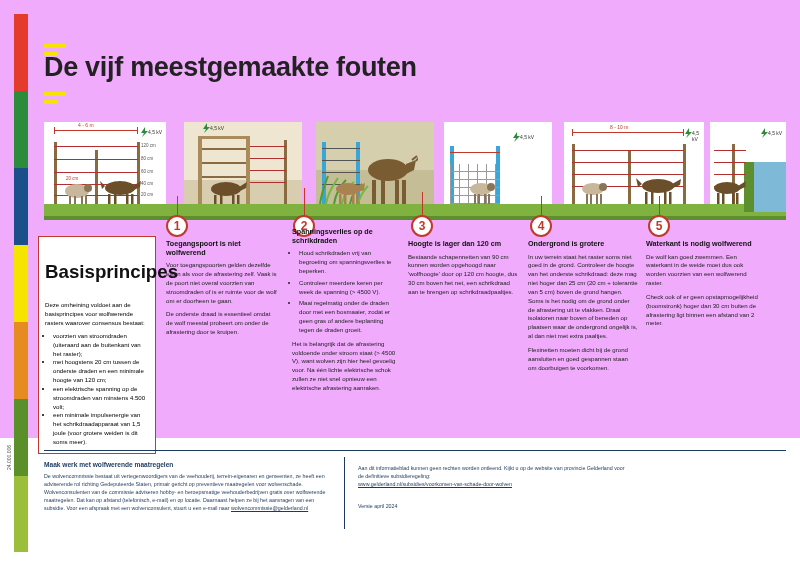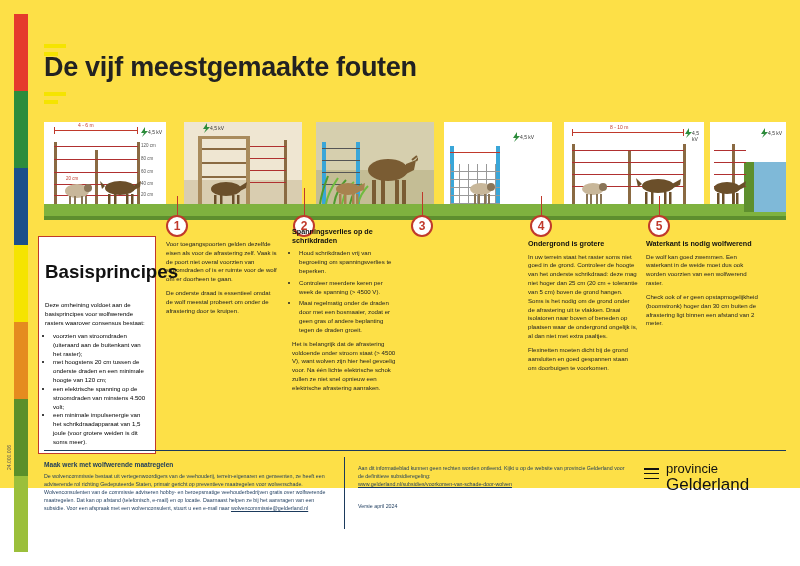--- a/index.html
+++ b/index.html
@@ -5,22 +5,22 @@
   * { box-sizing: border-box; }
   html, body { margin:0; padding:0; }
   body {
     width: 800px; height: 566px;
     background: #ffffff;
     font-family: "Liberation Sans", sans-serif;
     position: relative;
     overflow: hidden;
   }
   .page {
-    position:absolute; left:0; top:0; width:800px; height:488px;
-    background:#fde047;
+    position:absolute; left:0; top:0; width:800px; height:438px;
+    background:#f0abfc;
   }
   
   .colorbar { position:absolute; left:14px; top:14px; width:14px; height:538px; }
   .colorbar div { width:100%; }
 
   .sidecode {
     position:absolute; left:6px; top:470px;
     font-size:5px; color:#555; transform: rotate(-90deg);
     transform-origin: left top; white-space:nowrap;
   }
@@ -339,34 +339,39 @@
     <p style="font-size:6.1px;line-height:1.45;margin:0 0 4px 0;">Deze omheining voldoet aan de basisprincipes voor wolfwerende rasters waarover consensus bestaat:</p>
     <ul style="margin:0;padding-left:8px;font-size:6.1px;line-height:1.45;">
       <li>voorzien van stroomdraden (uiteraard aan de buitenkant van het raster);</li>
       <li>met hoogstens 20 cm tussen de onderste draden en een minimale hoogte van 120 cm;</li>
       <li>een elektrische spanning op de stroomdraden van minstens 4.500 volt;</li>
       <li>een minimale impulsenergie van het schrikdraadapparaat van 1,5 joule (voor grotere weiden is dit soms meer).</li>
     </ul>
   </div>
 
   <div class="col" style="left:166px;top:240px;width:112px;">
+    <h3>Toegangspoort is niet wolfwerend</h3>
     <p>Voor toegangspoorten gelden dezelfde eisen als voor de afrastering zelf. Vaak is de poort niet overal voorzien van stroomdraden of is er ruimte voor de wolf om er doorheen te gaan.</p>
     <p>De onderste draad is essentieel omdat de wolf meestal probeert om onder de afrastering door te kruipen.</p>
   </div>
 
   <div class="col" style="left:292px;top:228px;width:104px;">
     <h3>Spanningsverlies op de schrikdraden</h3>
     <ul>
       <li>Houd schrikdraden vrij van begroeiing om spanningsverlies te beperken.</li>
       <li>Controleer meerdere keren per week de spanning (&gt; 4500 V).</li>
       <li>Maai regelmatig onder de draden door met een bosmaaier, zodat er geen gras of andere beplanting tegen de draden groeit.</li>
     </ul>
     <p>Het is belangrijk dat de afrastering voldoende onder stroom staat (&gt; 4500 V), want wolven zijn hier heel gevoelig voor. Na één lichte elektrische schok zullen ze niet snel opnieuw een elektrische afrastering aanraken.</p>
   </div>
 
+  <div class="col" style="left:408px;top:240px;width:110px;">
+    <h3>Hoogte is lager dan 120 cm</h3>
+    <p>Bestaande schapennetten van 90 cm kunnen worden opgehoogd naar 'wolfhoogte' door op 120 cm hoogte, dus 30 cm boven het net, een schrikdraad aan te brengen op schrikdraadpaaltjes.</p>
+  </div>
 
   <div class="col" style="left:528px;top:240px;width:110px;">
     <h3>Ondergrond is grotere</h3>
     <p>In uw terrein staat het raster soms niet goed in de grond. Controleer de hoogte van het onderste schrikdraad: deze mag niet hoger dan 25 cm (20 cm + tolerantie van 5 cm) boven de grond hangen. Soms is het nodig om de grond onder de afrastering uit te vlakken. Draai isolatoren naar boven of beneden op plaatsen waar de ondergrond ongelijk is, al dan niet met extra paaltjes.</p>
     <p>Flexinetten moeten dicht bij de grond aansluiten en goed gespannen staan om doorbuigen te voorkomen.</p>
   </div>
 
   <div class="col" style="left:646px;top:240px;width:112px;">
     <h3>Waterkant is nodig wolfwerend</h3>
     <p>De wolf kan goed zwemmen. Een waterkant in de weide moet dus ook worden voorzien van een wolfwerend raster.</p>
@@ -379,23 +384,14 @@
       <span>De wolvencommissie bestaat uit vertegenwoordigers van de veehouderij, terrein-eigenaren en gemeenten, ze heeft een adviserende rol richting Gedeputeerde Staten, primair gericht op preventieve maatregelen voor wolvenschade. Wolvenconsulenten van de commissie adviseren hobby- en beroepsmatige veehouderbedrijven gratis over wolfwerende maatregelen. Dat kan op afstand (telefonisch, e-mail) en op locatie. Daarnaast helpen ze bij het aanvragen van een subsidie. Voor een afspraak met een wolvenconsulent, stuurt u een e-mail naar </span><a class="link" href="#">wolvencommissie@gelderland.nl</a>
     </div>
     <div class="vline" style="left:300px;top:6px;height:72px;"></div>
     <div class="footer-col" style="left:314px;top:14px;width:272px;">
       <span>Aan dit informatieblad kunnen geen rechten worden ontleend. Kijkt u op de website van provincie Gelderland voor de definitieve subsidieregeling:</span><br>
       <a class="link" href="#">www.gelderland.nl/subsidies/voorkomen-van-schade-door-wolven</a>
       <div style="margin-top:14px;">Versie april 2024</div>
     </div>
   </div>
 
-  <div class="logo" style="right:14px;top:462px;width:120px;">
-    <div class="bars">
-        <span></span>
-        <span></span>
-        <span></span>
-      </div>
-    <div class="l1">provincie</div>
-    <div class="l2">Gelderland</div>
-  </div>
 
 </div>
 
 </body></html>

